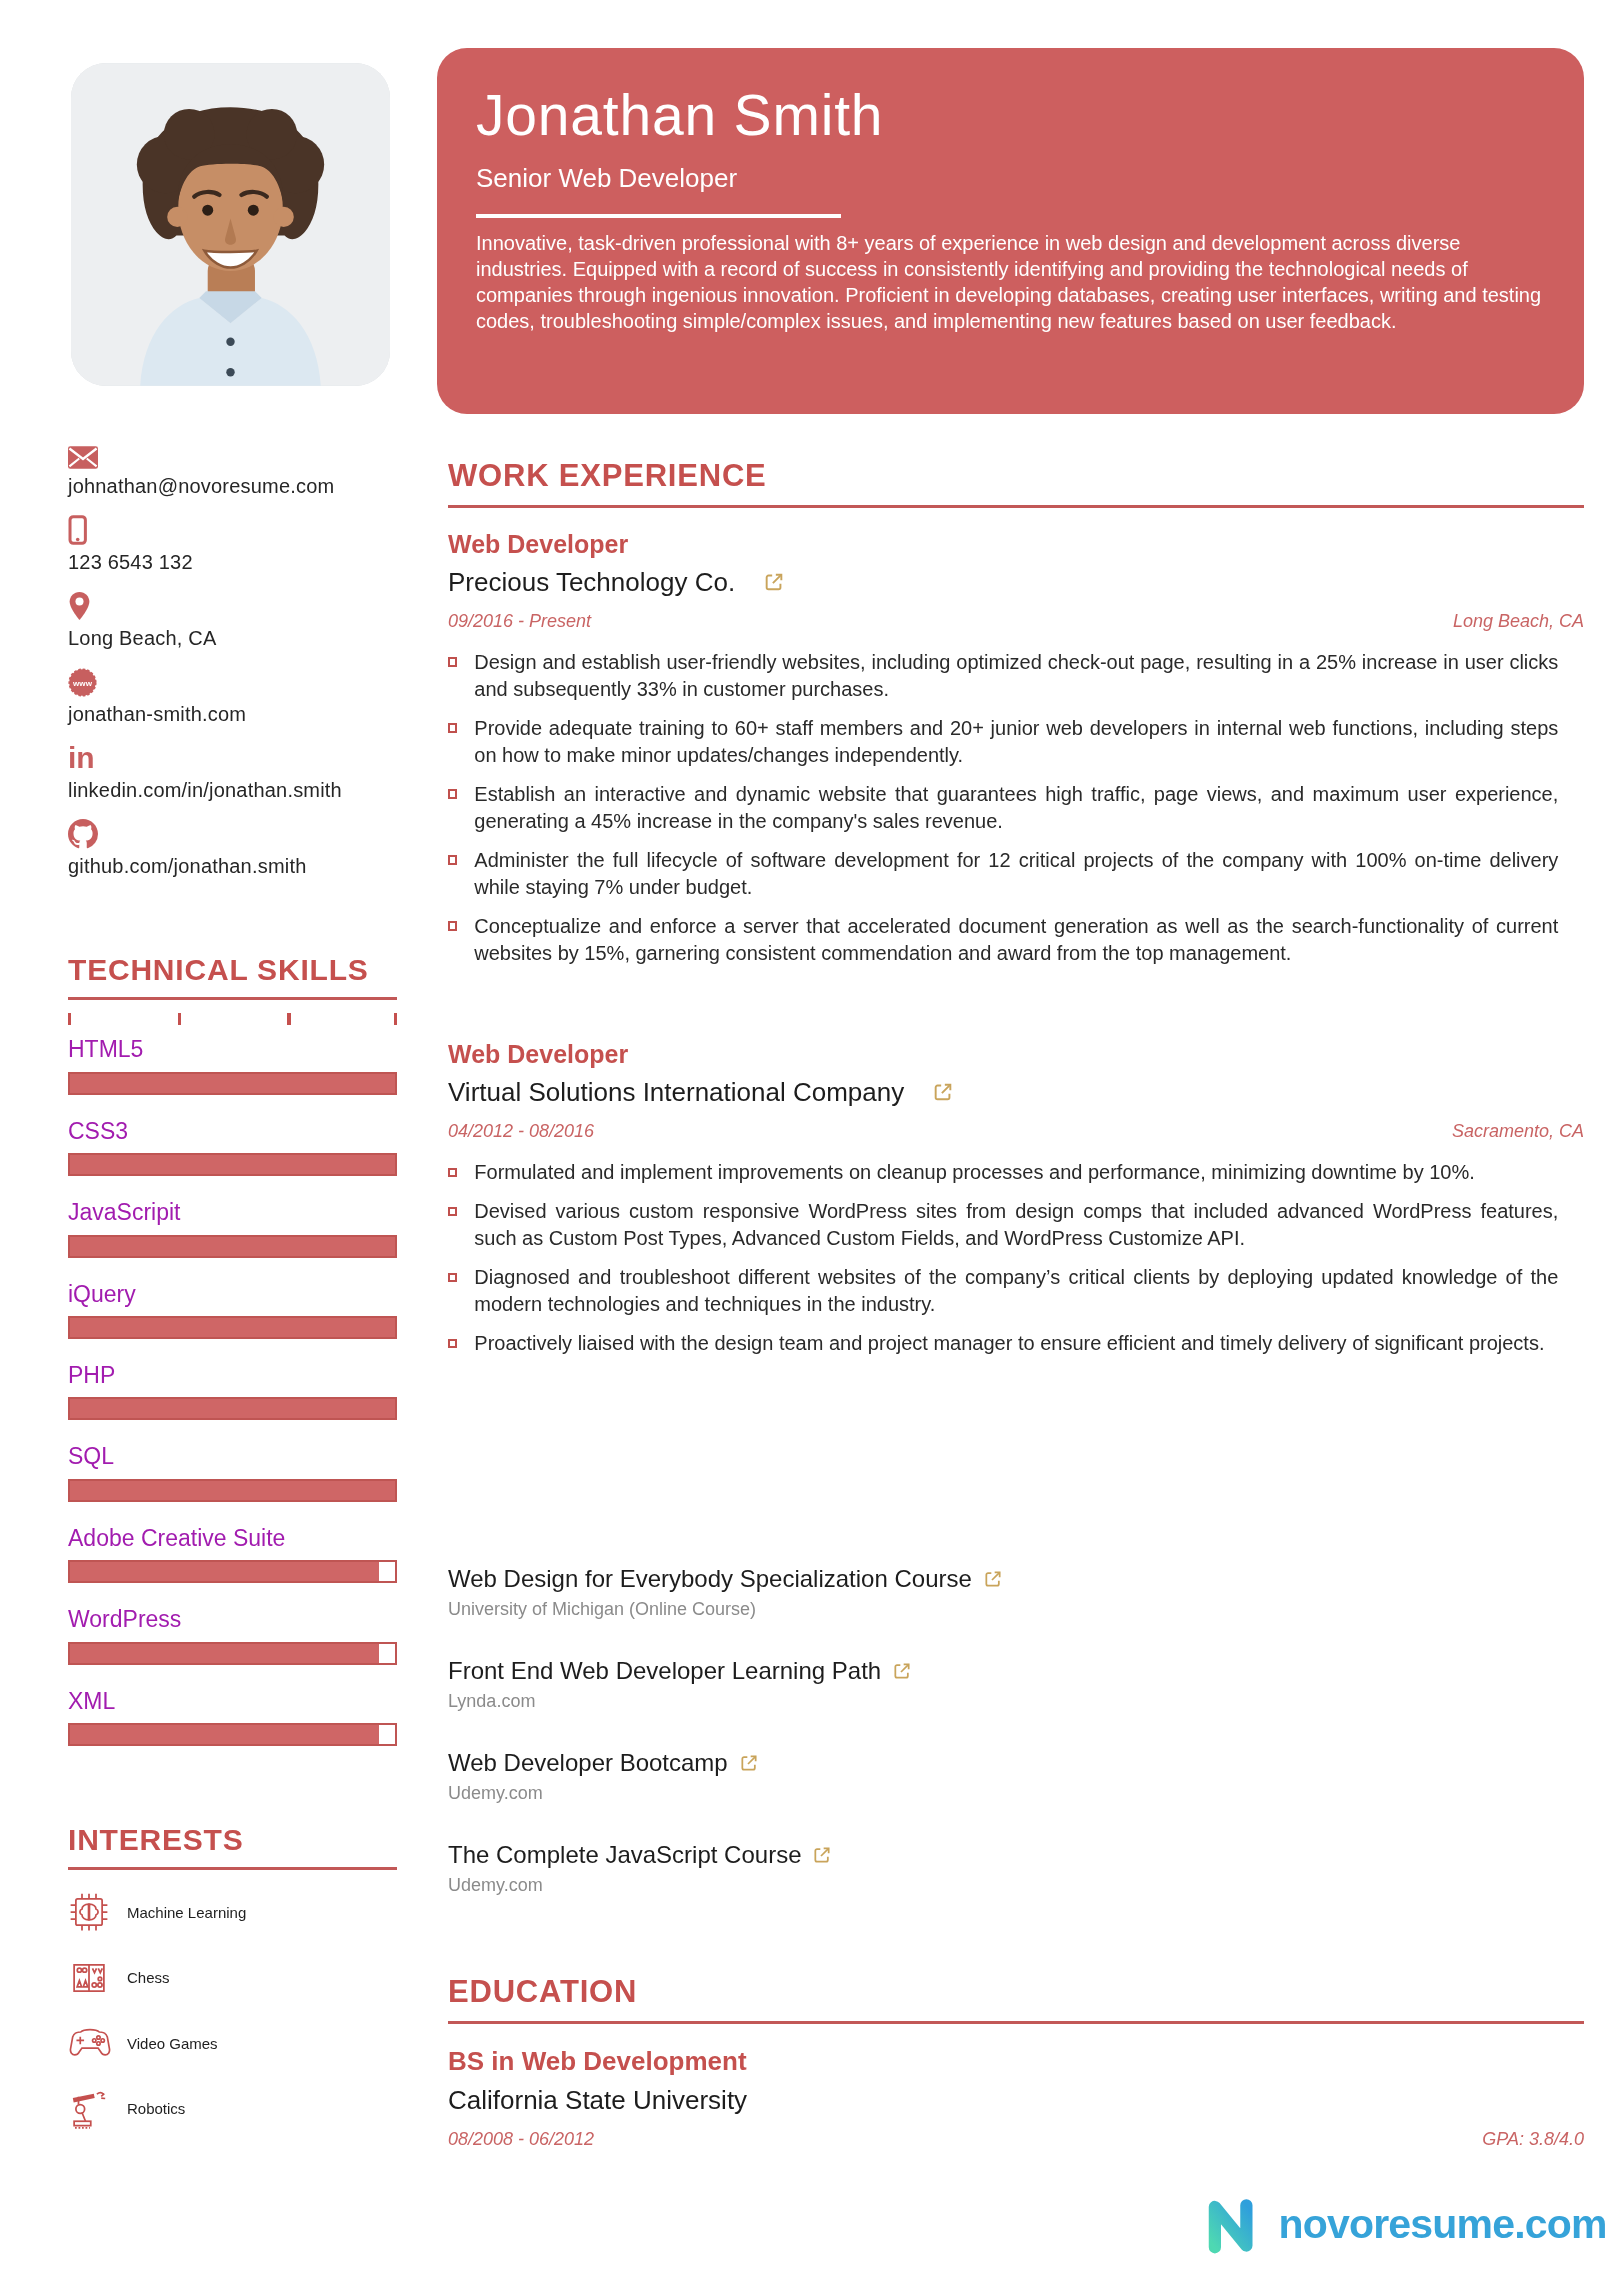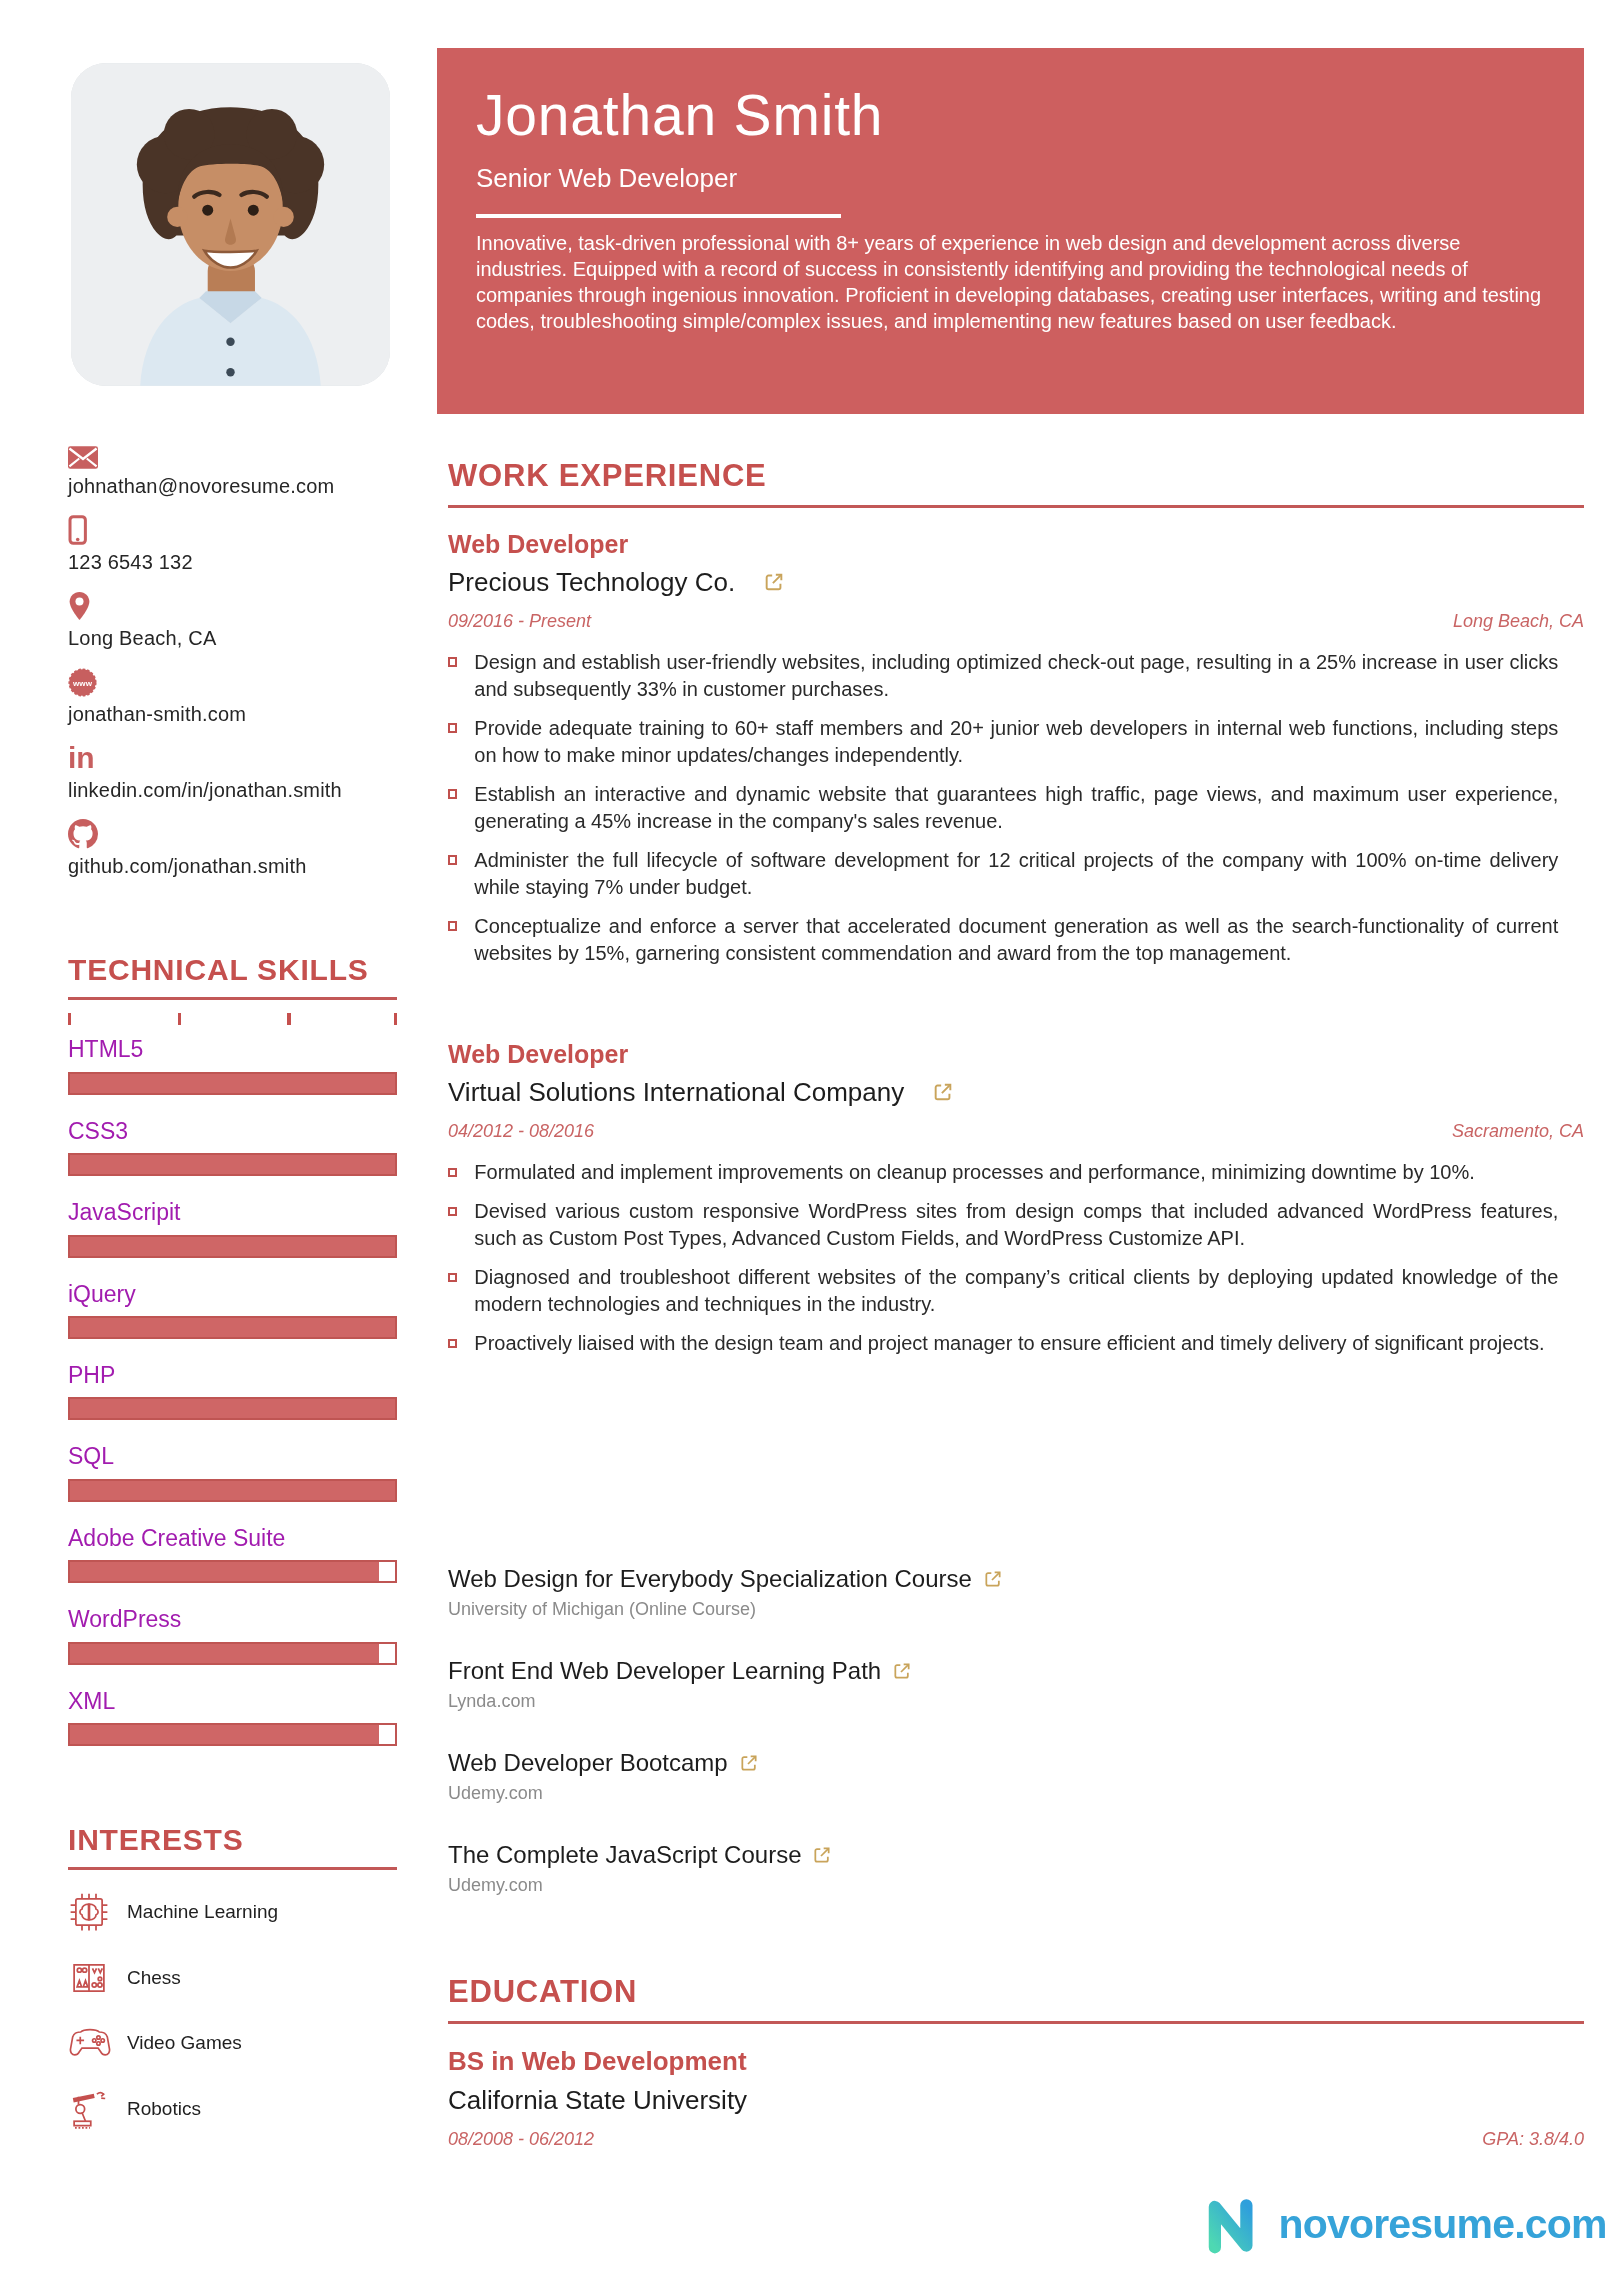--- a/index.html
+++ b/index.html
@@ -34,26 +34,26 @@
   .skill-name { font-size:23px; color:#a21caf; }
   .skill-bar {
     margin-top:8.4px; margin-bottom:23px; height:23px;
     border:2.5px solid #bf5553; background:#ffffff;
   }
   .skill-fill { height:100%; background:#cf6666; }
 
   .interests { left:68px; top:1823px; width:329px; }
   .interest-item { display:flex; align-items:center; margin-top:18.6px; height:47px; }
   .interest-icon { width:47px; display:flex; justify-content:flex-start; }
-  .interest-label { font-size:19px; color:#1f1f1f; margin-left:12px; }
+  .interest-label { font-size:15px; color:#1f1f1f; margin-left:12px; }
 
   
   .banner {
     left:437px; top:48px; width:1147px; height:366px;
-    background:#cd5f5f; color:#ffffff; padding:34px 41px 0 39px;
+    background:#cd5f5f; color:#ffffff; padding:34px 41px 0 39px;border-radius:30px;
   }
   .person-name { font-size:57px; font-weight:400; letter-spacing:0.8px; }
   .person-title { font-size:26px; font-weight:400; margin-top:15px; }
   .banner-rule { width:365px; height:4.2px; background:#ffffff; margin-top:20px; }
   .summary { margin-top:12px; font-size:20px; line-height:26px; width:1071px; }
 
   
   .main-col { left:448px; width:1136px; }
   .main-section-title {
     font-size:31px; padding-bottom:11px; border-bottom:3.4px solid #c25857;

